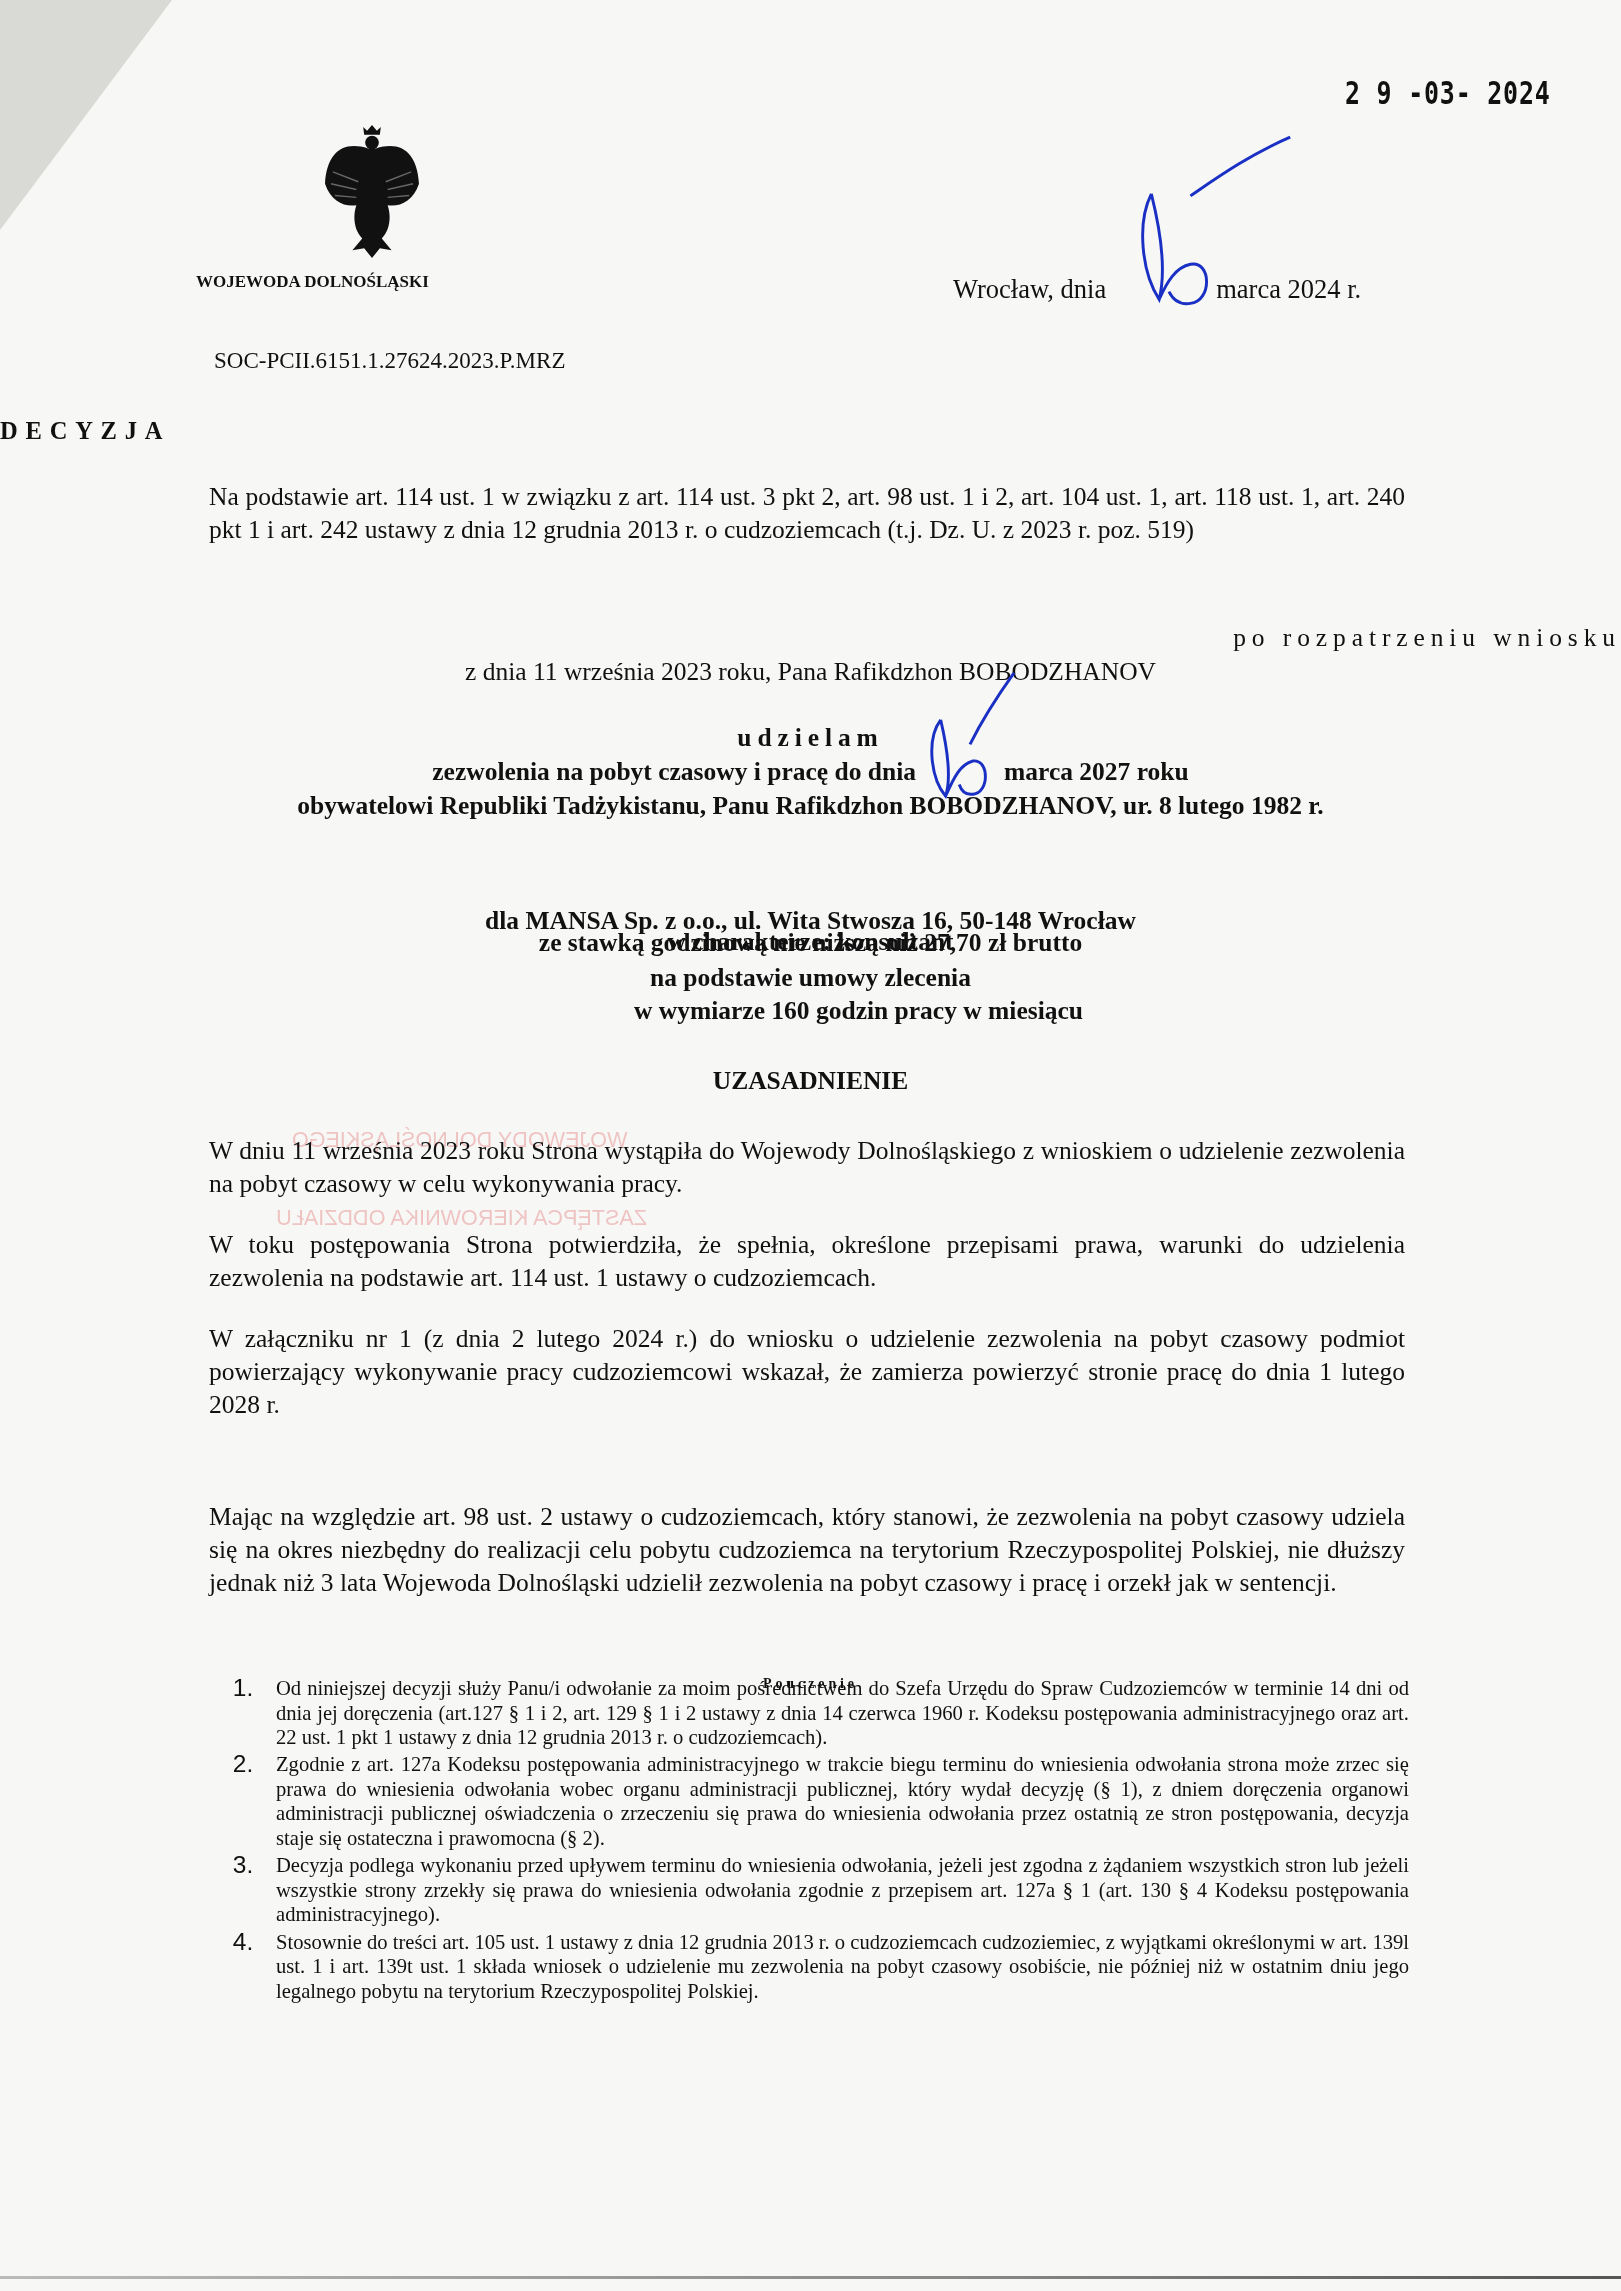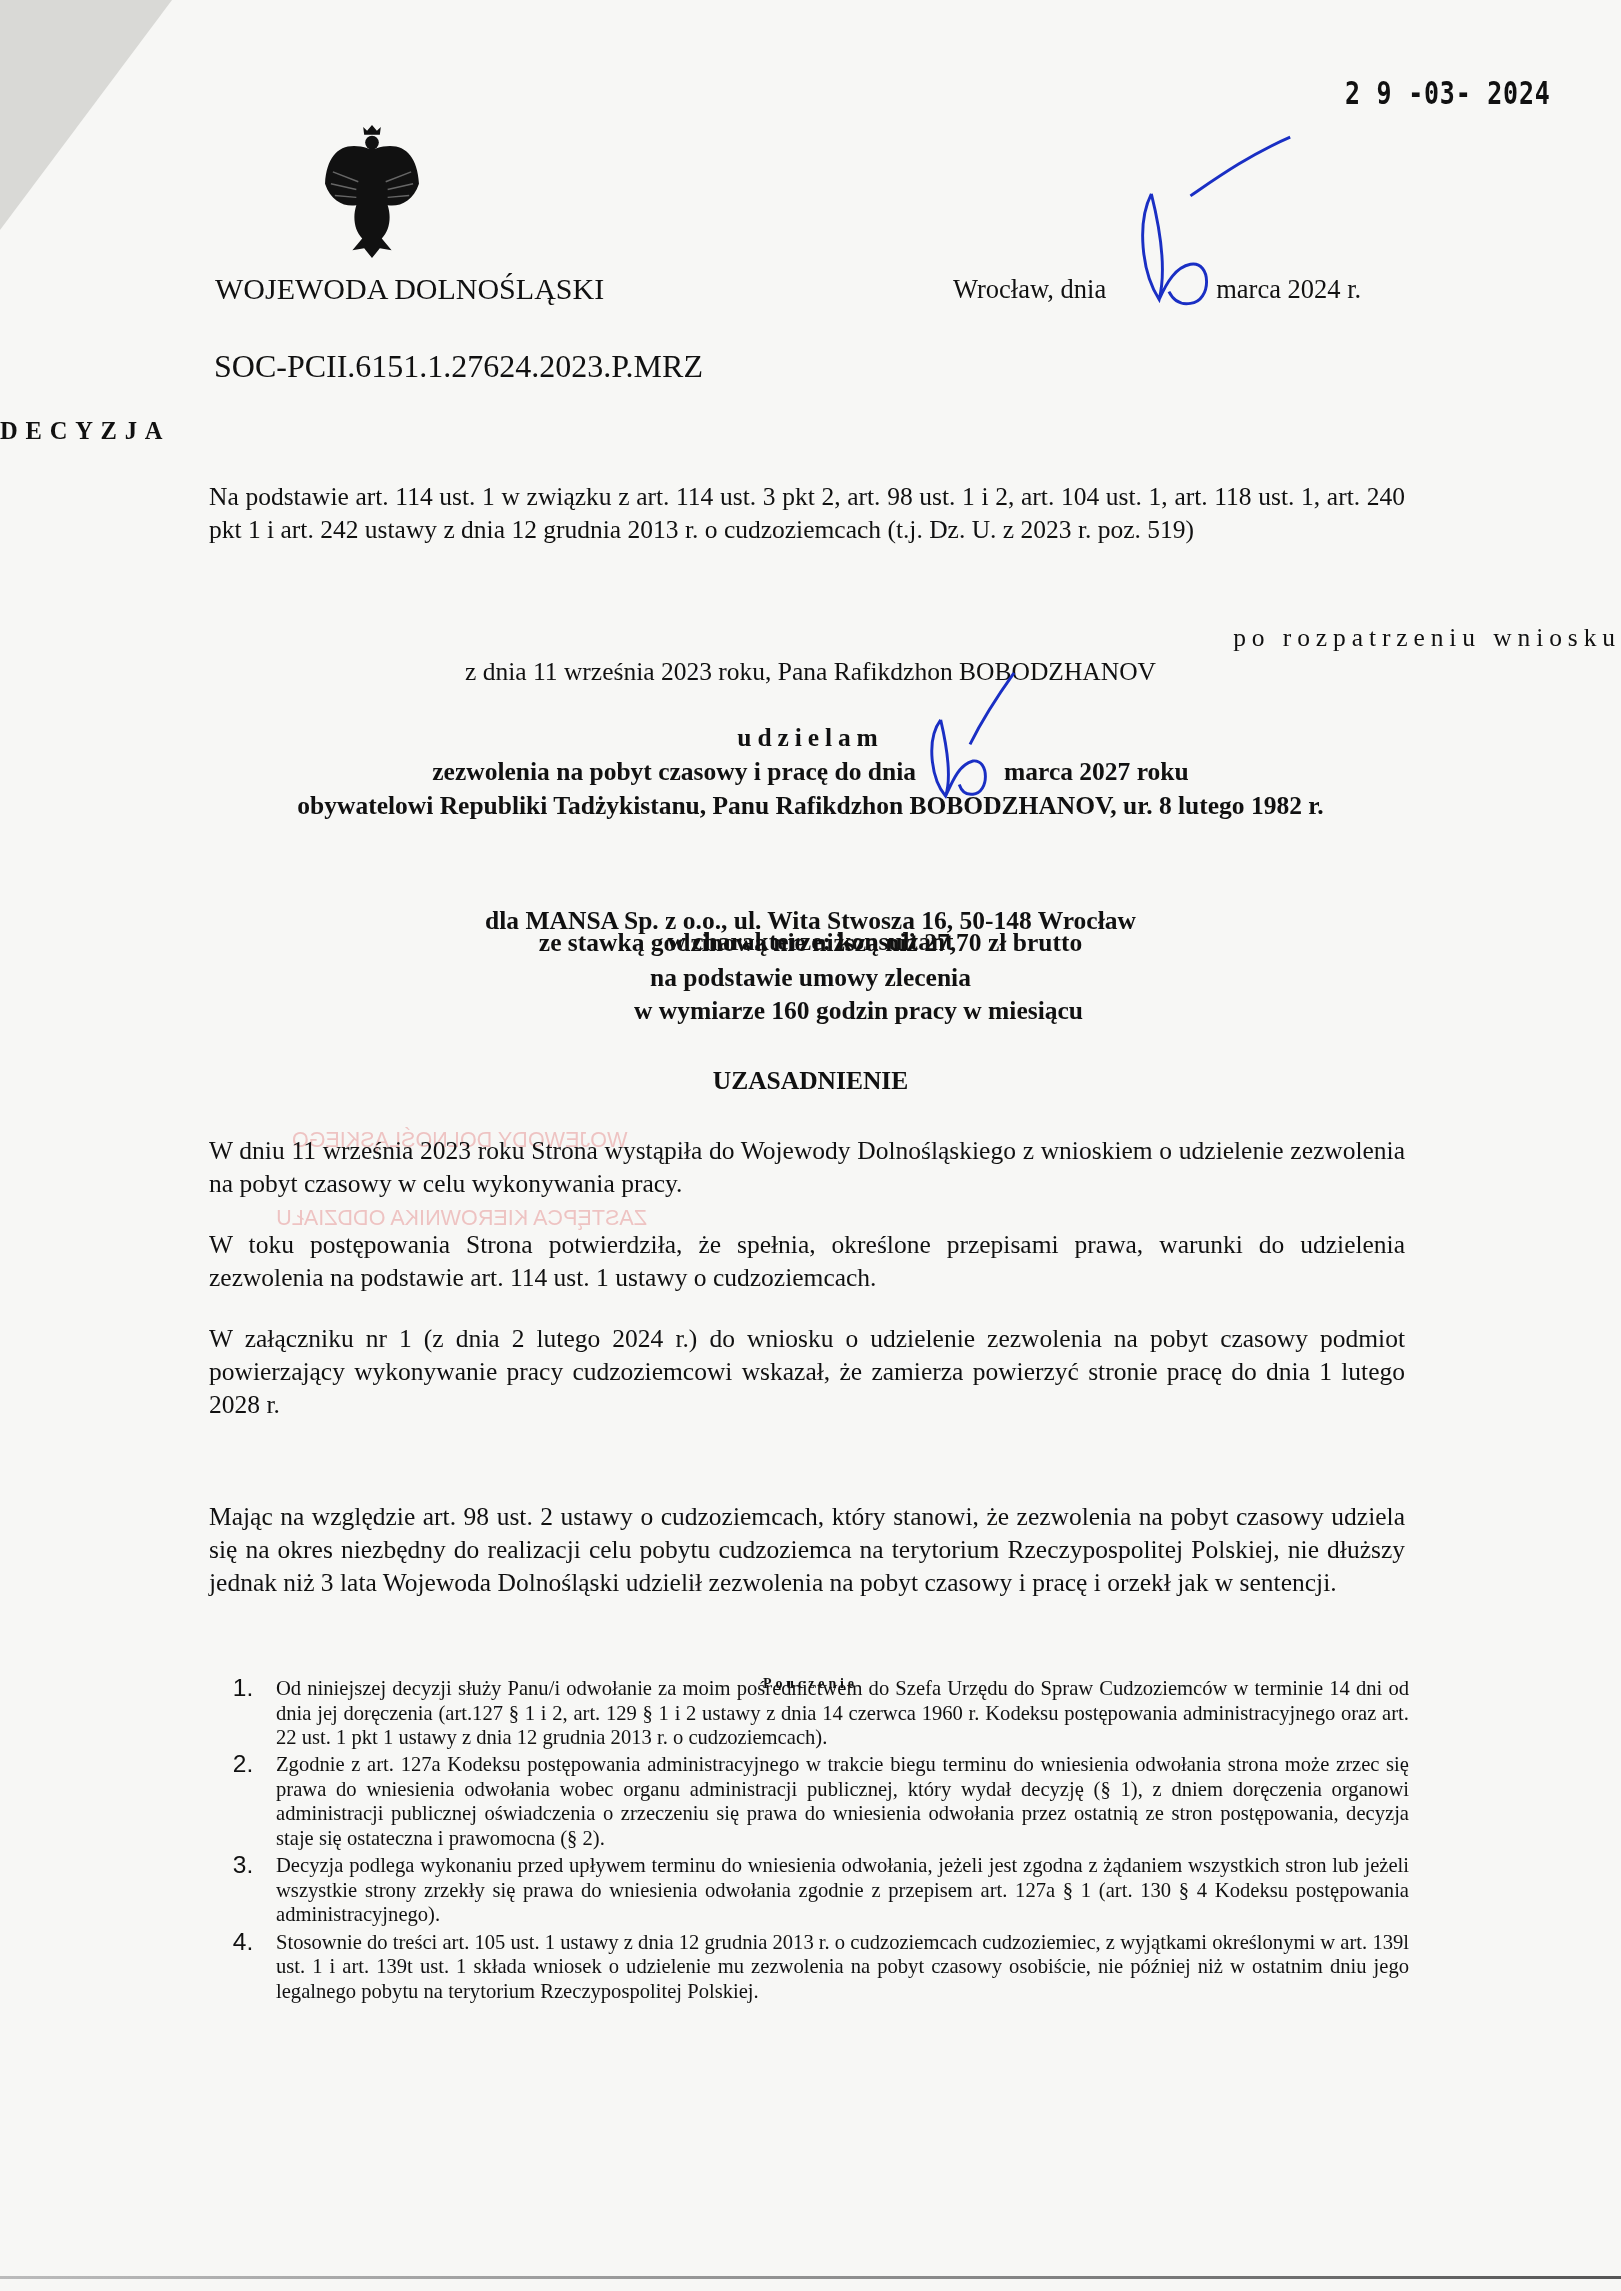--- a/index.html
+++ b/index.html
@@ -19,28 +19,28 @@
     background: linear-gradient(90deg, #bbb, #888 60%, #555);
   }
   .stamp-date {
     position: absolute; left: 1345px; top: 74px;
     font-family: "DejaVu Sans Mono", monospace; font-weight: bold;
     font-size: 32px; letter-spacing: 1px; color: #111;
     transform: scaleX(0.78); transform-origin: left;
   }
   .eagle { position: absolute; left: 323px; top: 123px; width: 98px; height: 137px; }
   .authority {
-    position: absolute; left: 196px; top: 272px; font-weight: normal; font-size: 30px; margin-left: 19px;
+    position: absolute; left: 196px; top: 272px; font-weight: bold; font-size: 17px;
   }
   .place-date {
     position: absolute; left: 953px; top: 274px; font-size: 26.5px;
   }
   .place-date .gap { display: inline-block; width: 110px; }
   .signature-1 { position: absolute; left: 1122px; top: 135px; width: 176px; height: 196px; }
-  .case-no { position: absolute; left: 214px; top: 348px; font-size: 32px; }
+  .case-no { position: absolute; left: 214px; top: 348px; font-size: 23px; }
   .title {
     position: absolute; left: 0; width: 100%; top: 417px; 
     font-weight: bold; font-size: 24.5px; letter-spacing: 7.8px;
   }
   .para {
     position: absolute; left: 209px; width: 1196px; font-size: 25.5px; line-height: 33px;
     text-align: justify;
   }
   .center-line {
     position: absolute; left: 0; width: 100%; text-align: center; font-size: 25.5px;

